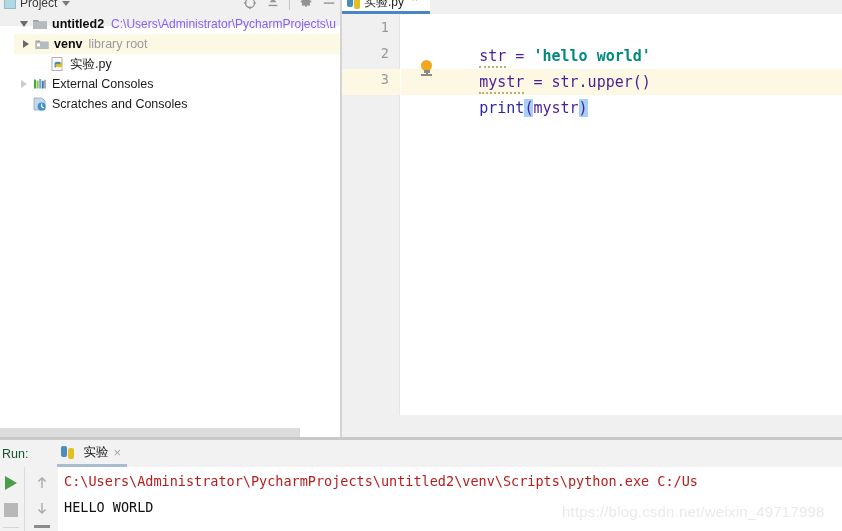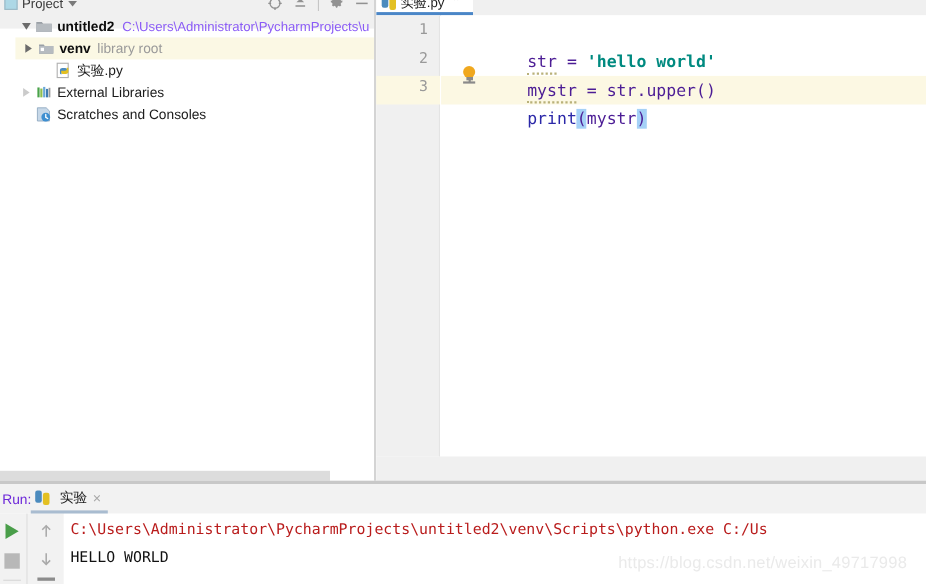--- a/index.html
+++ b/index.html
@@ -160,21 +160,21 @@
   }
   #run-panel {
     position: absolute; left: 0; top: 440px; width: 842px; height: 91px;
     background: #ffffff;
   }
   #run-tabbar {
     position: absolute; left: 0; top: 0; width: 842px; height: 27px;
     background: #f2f2f2; display: flex; align-items: center;
   }
   #run-label {
-    font-size: 12.5px; color: #6d28d9; margin-left: 2px; margin-right: 0;
+    font-size: 12.5px; color: #14532d; margin-left: 2px; margin-right: 29px;
   }
   #run-tab {
     height: 27px; display: flex; align-items: center; gap: 5px;
     padding: 0 6px 0 4px; border-bottom: 3px solid #a9bcd0;
   }
   #run-tab-label { font-size: 12.5px; color: #1b1b1b; }
   #run-tab-close { color: #a8a8a8; font-size: 13px; line-height: 1; }
 
   #run-toolbar {
     position: absolute; left: 0; top: 27px; width: 24px; height: 64px;
@@ -303,21 +303,21 @@
           </span>
         <span class="node-icon">
           <svg viewBox="0 0 16 16" width="16" height="16">
             <rect x="2" y="3.5" width="2" height="9" fill="#4aa34a"></rect>
             <rect x="4.6" y="4.5" width="2" height="8" fill="#8fbf4f"></rect>
             <rect x="7.2" y="3" width="2" height="9.5" fill="#6aa8d8"></rect>
             <rect x="9.8" y="4.8" width="2" height="7.7" fill="#3f7cb0"></rect>
             <rect x="12.2" y="3.8" width="1.6" height="8.7" fill="#9b9b9b"></rect>
           </svg>
         </span>
-        <span>External Libraries</span>
+        <span>External Consoles</span>
       </div>
 
       <div class="tree-row" style="padding-left:18px;">
         <span class="node-icon">
           <svg viewBox="0 0 16 16" width="16" height="16">
             <path d="M2 2h8l3 3v9H2z" fill="#c7d8e8" stroke="#8fa8c0" stroke-width=".8"></path>
             <circle cx="9.6" cy="10.4" r="4" fill="#3f8fd0"></circle>
             <path d="M9.6 8v2.6l1.8 1.1" fill="none" stroke="#ffffff" stroke-width="1.2" stroke-linecap="round"></path>
           </svg>
         </span>

